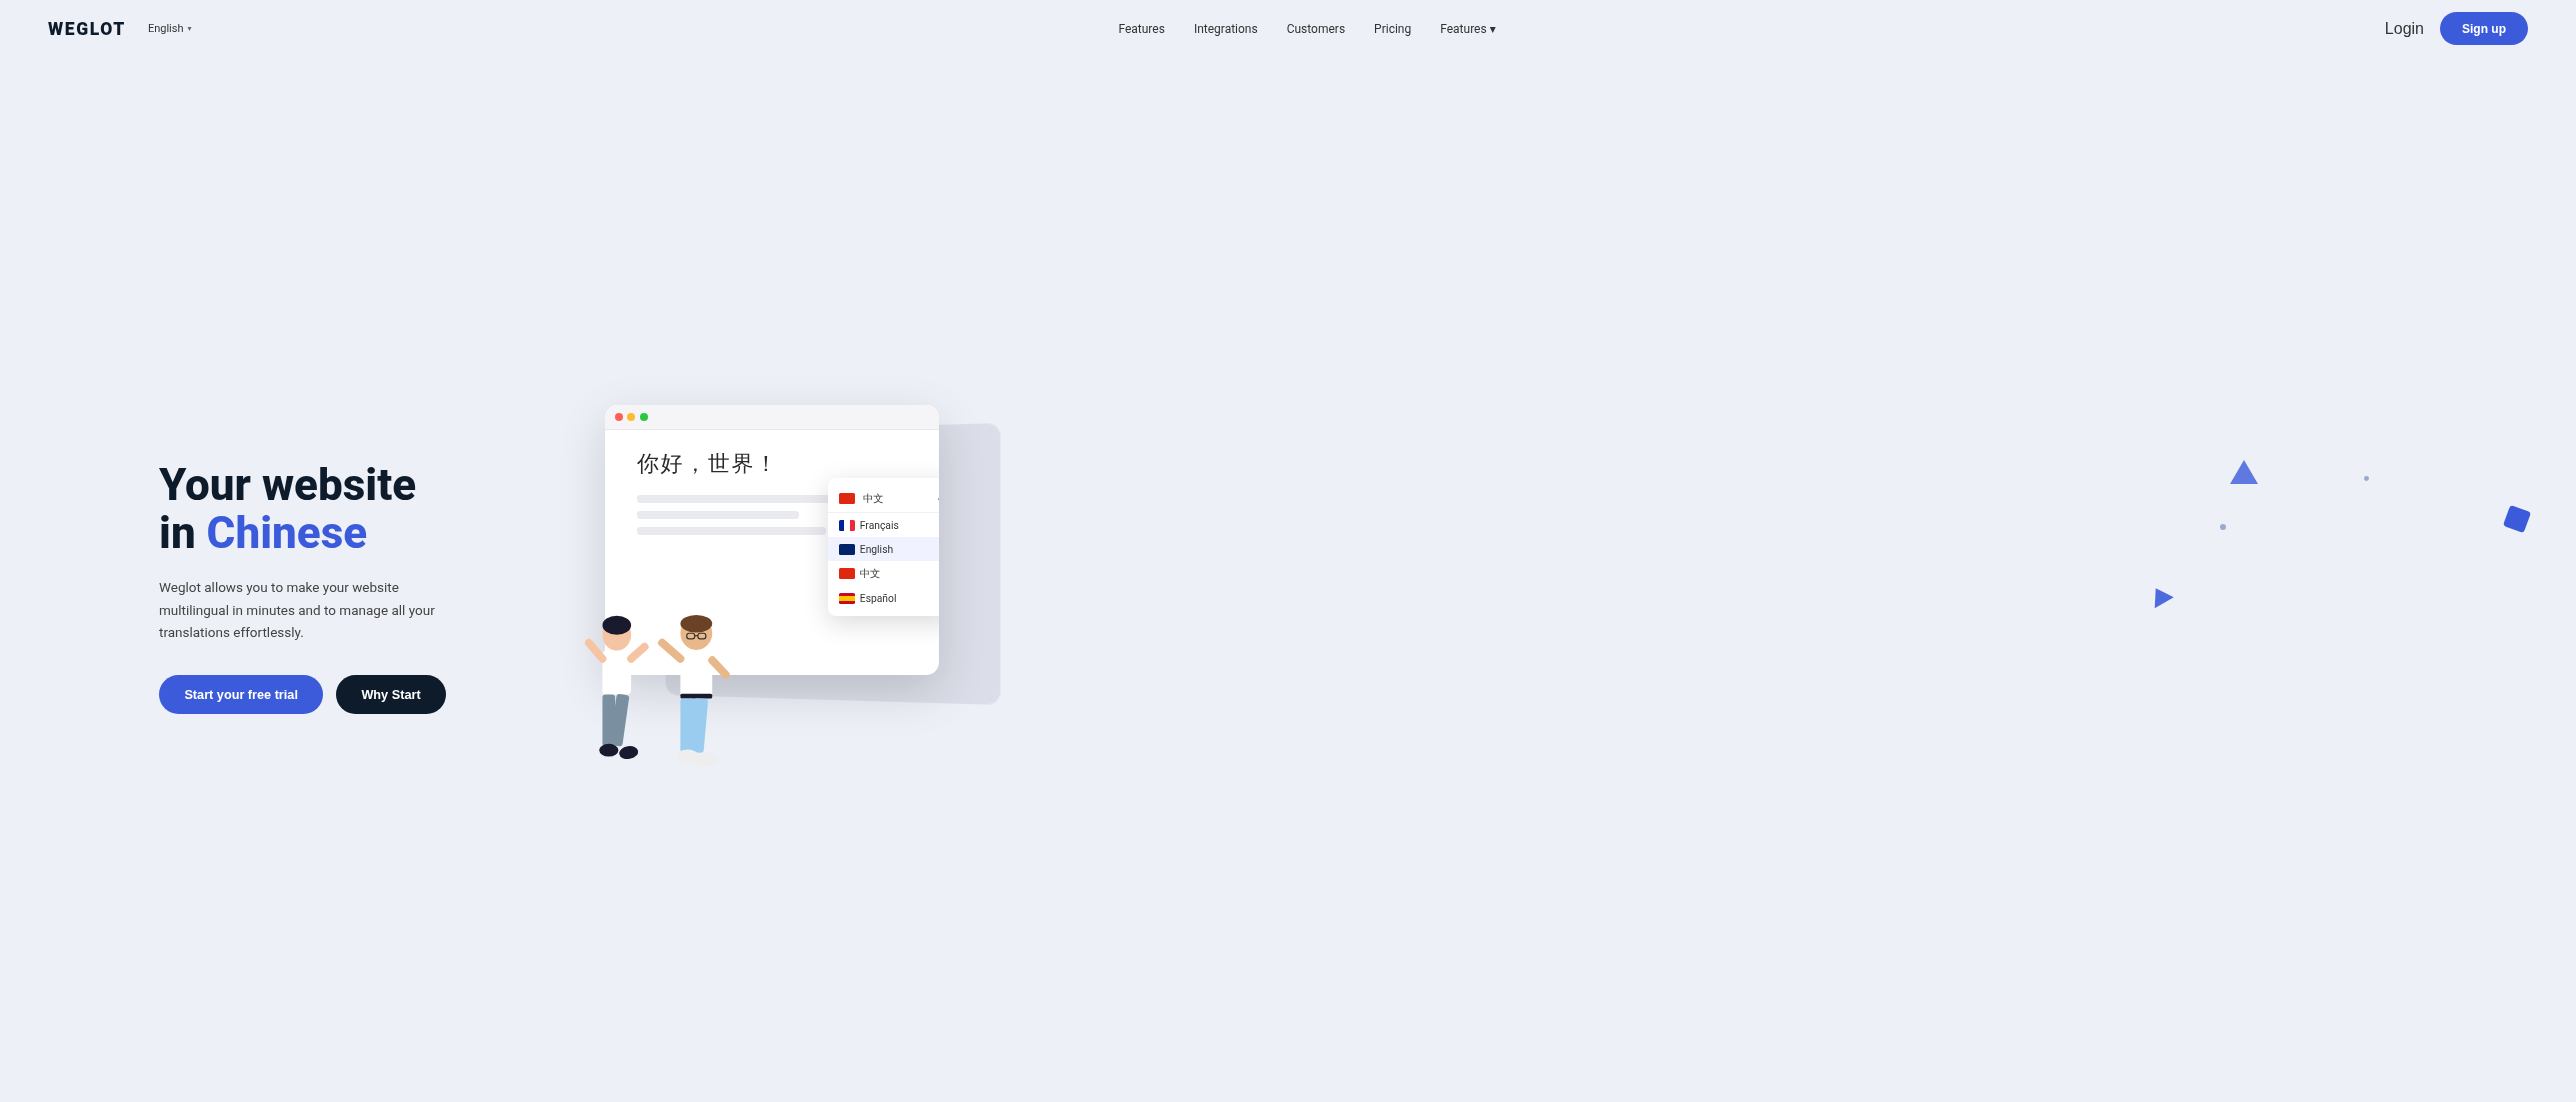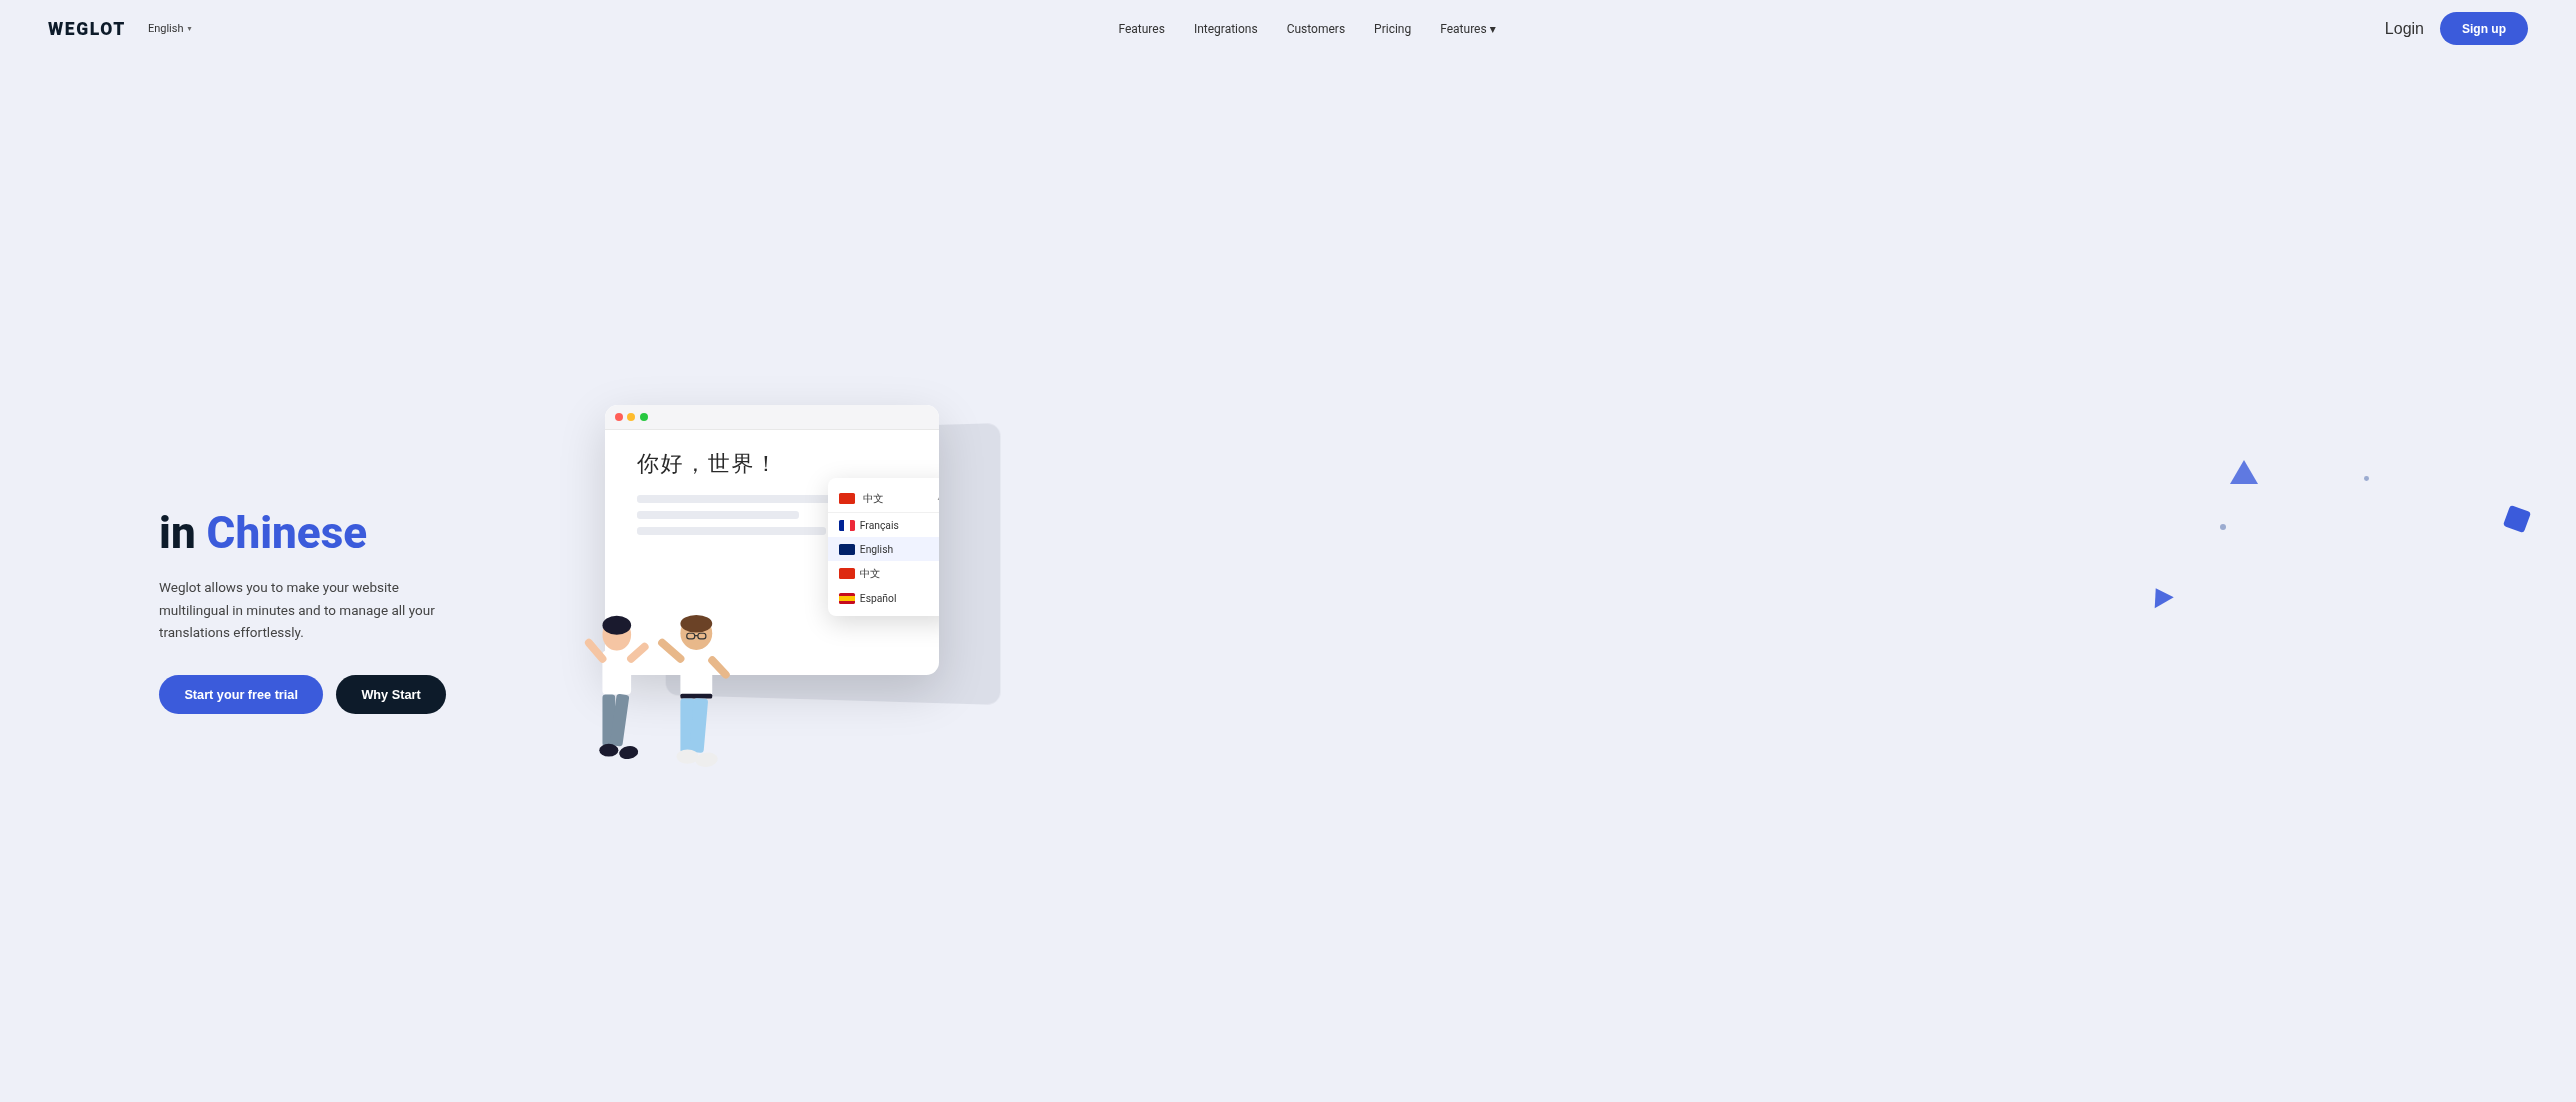--- a/index.html
+++ b/index.html
@@ -383,21 +383,21 @@
 
   <div class="nav-actions">
     <button class="btn-login">Login</button>
     <button class="btn-signup">Sign up</button>
   </div>
 </nav>
 
 <section class="hero">
   <div class="hero-content">
     <h1 class="hero-title">
-      <br>
+      <span>Your website</span><br>
       <span>in </span><span class="highlight">Chinese</span>
     </h1>
     <p class="hero-desc">Weglot allows you to make your website multilingual in minutes and to manage all your translations effortlessly.</p>
     <div class="hero-buttons">
       <button class="btn-trial">Start your free trial</button>
       <button class="btn-why">Why Start</button>
     </div>
   </div>
 
   <div class="hero-visual">

